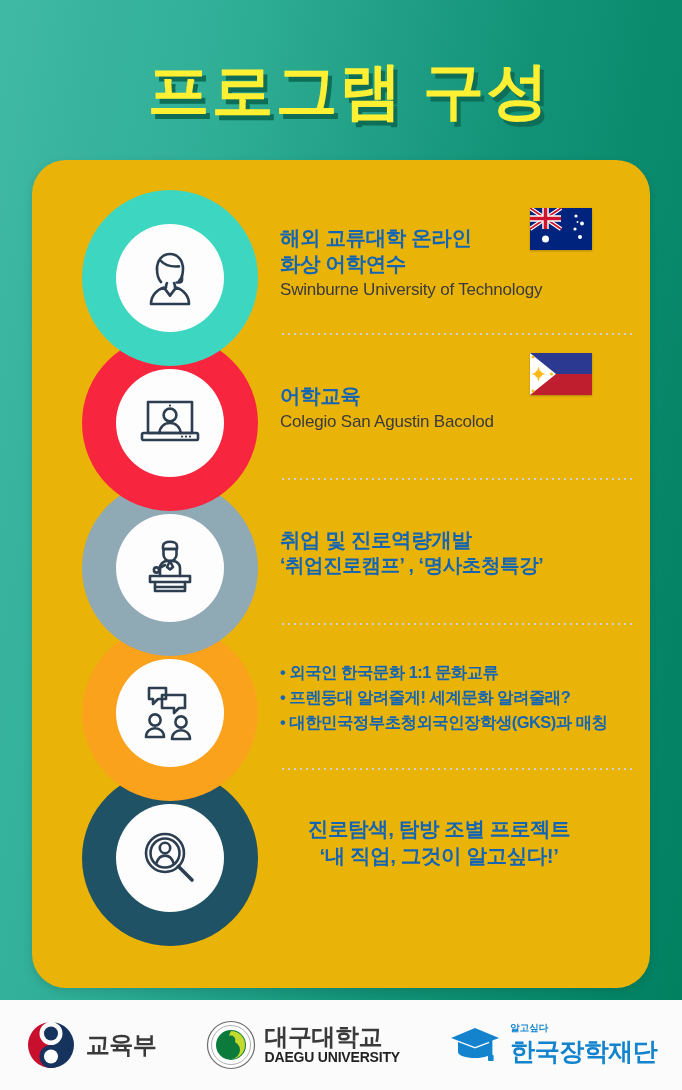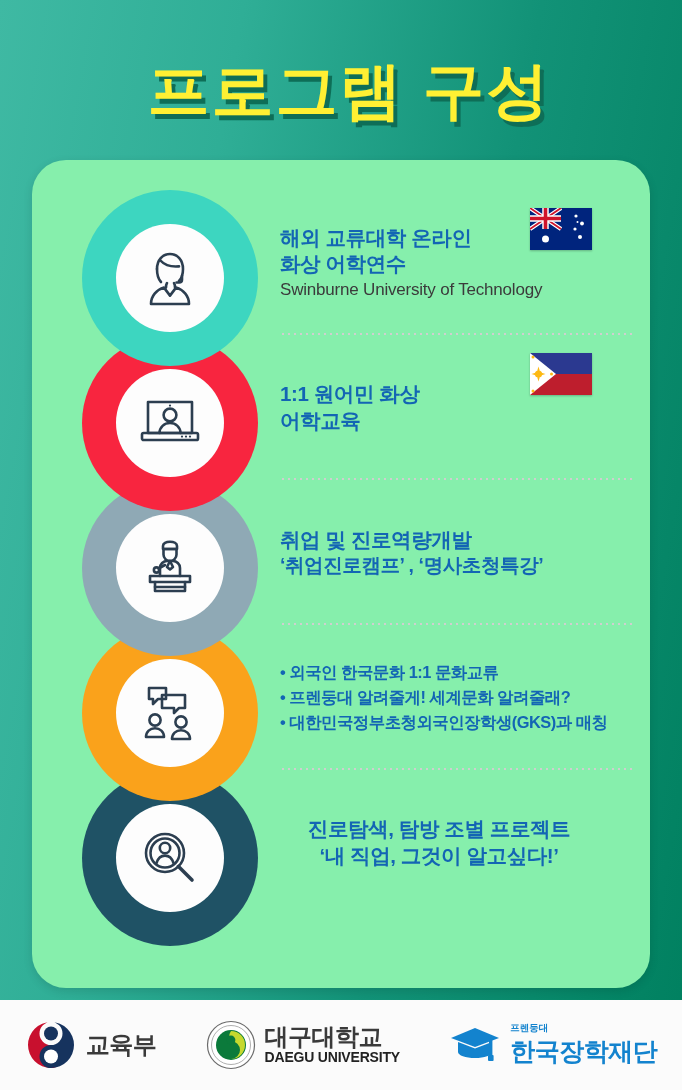--- a/index.html
+++ b/index.html
@@ -20,21 +20,21 @@
     font-size:62px; font-weight:bold; letter-spacing:2px;
     color:#FFF033;
     text-shadow: 4px 5px 0 #0E6E57;
     white-space:nowrap;
   }
 
   
   #card{
     position:absolute; left:32px; top:160px;
     width:618px; height:828px;
-    background:#86efac;
+    background:#eab308;
     border-radius:34px;
     box-shadow:0 3px 10px rgba(0,0,0,.12);
     overflow:hidden;
   }
 
   
   #rings{
     position:absolute; left:16px; top:30px;
     width:198px; height:780px;
   }
@@ -222,22 +222,22 @@
           <circle cx="50" cy="29" r="2"></circle>
           <circle cx="47.5" cy="14" r="1"></circle>
         </g>
       </svg>
       <div class="divider"></div>
     </div>
 
     <div class="row">
       <div class="row-inner">
         <div class="row-text">
-          <div class="head">1:1 원어민 화상</div>
           <div class="head">어학교육</div>
+          <div class="sub">Colegio San Agustin Bacolod</div>
         </div>
       </div>
       <svg class="flag" viewBox="0 0 62 42">
         <rect width="62" height="21" fill="#2B3990"></rect>
         <rect y="21" width="62" height="21" fill="#BE1E2D"></rect>
         <polygon points="0,0 26,21 0,42" fill="#fff"></polygon>
         <g fill="#FDB913">
           <circle cx="8.5" cy="21" r="3.6"></circle>
           <path d="M8.5 13.5l1.2 4-1.2 1-1.2-1zM8.5 28.5l1.2-4-1.2-1-1.2 1zM1.5 21l4-1.2 1 1.2-1 1.2zM15.5 21l-4-1.2-1 1.2 1 1.2z"></path>
           <circle cx="3" cy="4" r="1.5"></circle>
@@ -308,18 +308,18 @@
   </div>
 
   <div class="logo" id="logo-kosaf">
     <svg width="52" height="42" viewBox="0 0 52 42">
       <path d="M2 14L26 4l24 10-24 9z" fill="#1383CE"></path>
       <path d="M9 18v10c0 3.4 7.6 6 17 6s17-2.6 17-6V18l-17 6.6z" fill="#1383CE"></path>
       <rect x="40" y="14" width="3.4" height="20" fill="#1383CE"></rect>
       <rect x="39" y="31" width="5.6" height="6" rx="1" fill="#1383CE"></rect>
     </svg>
     <div>
-      <div class="logo-sub">프렌둥대</div>
+      <div class="logo-sub">알고싶다</div>
       <div class="logo-label">한국장학재단</div>
     </div>
   </div>
 
 </div>
 
 </body></html>

